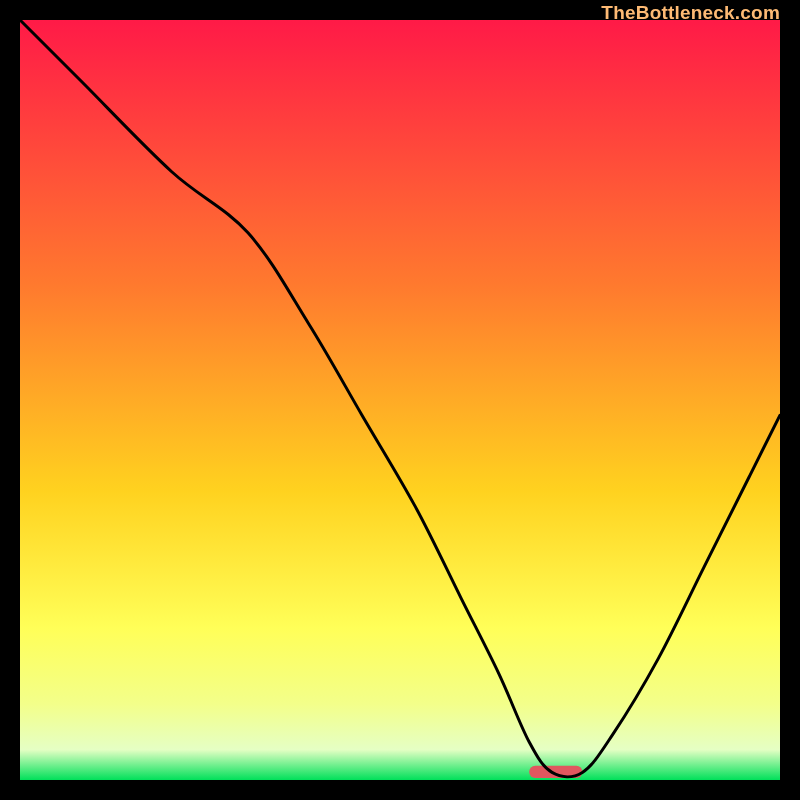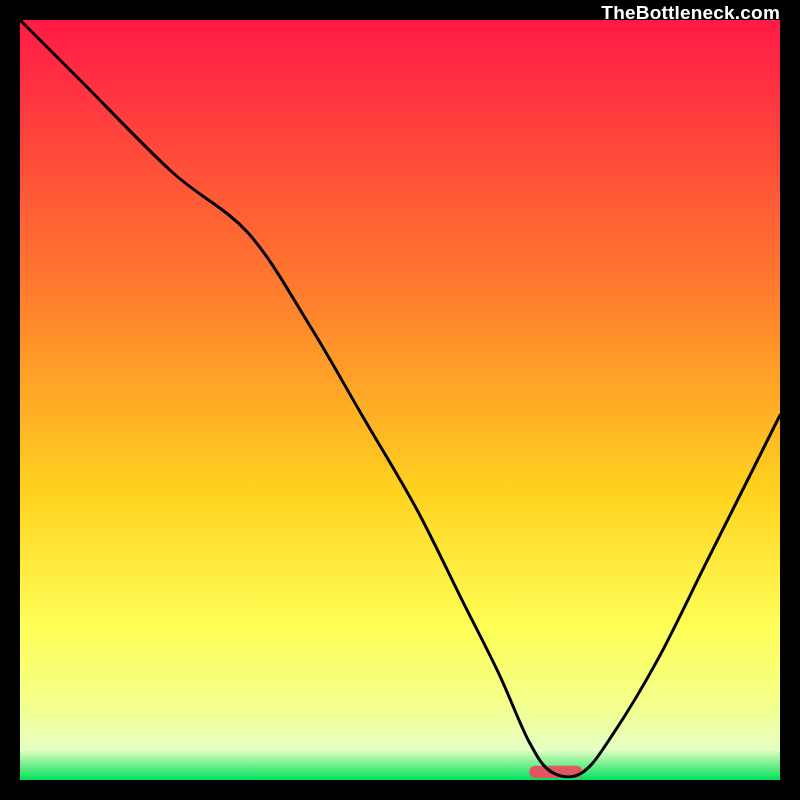--- a/index.html
+++ b/index.html
@@ -25,21 +25,21 @@
     width: 760px;
     height: 760px;
   }
   .watermark {
     position: absolute;
     top: 2px;
     right: 20px;
     font-family: Arial, Helvetica, sans-serif;
     font-size: 19px;
     font-weight: 600;
-    color: #ffffff;
+    color: #fdba74;
     letter-spacing: 0.2px;
   }
   svg { display: block; }
 </style>
 </head>
 <body>
 
 <div class="frame">
   <div class="watermark">TheBottleneck.com</div>
   <div class="plot">

